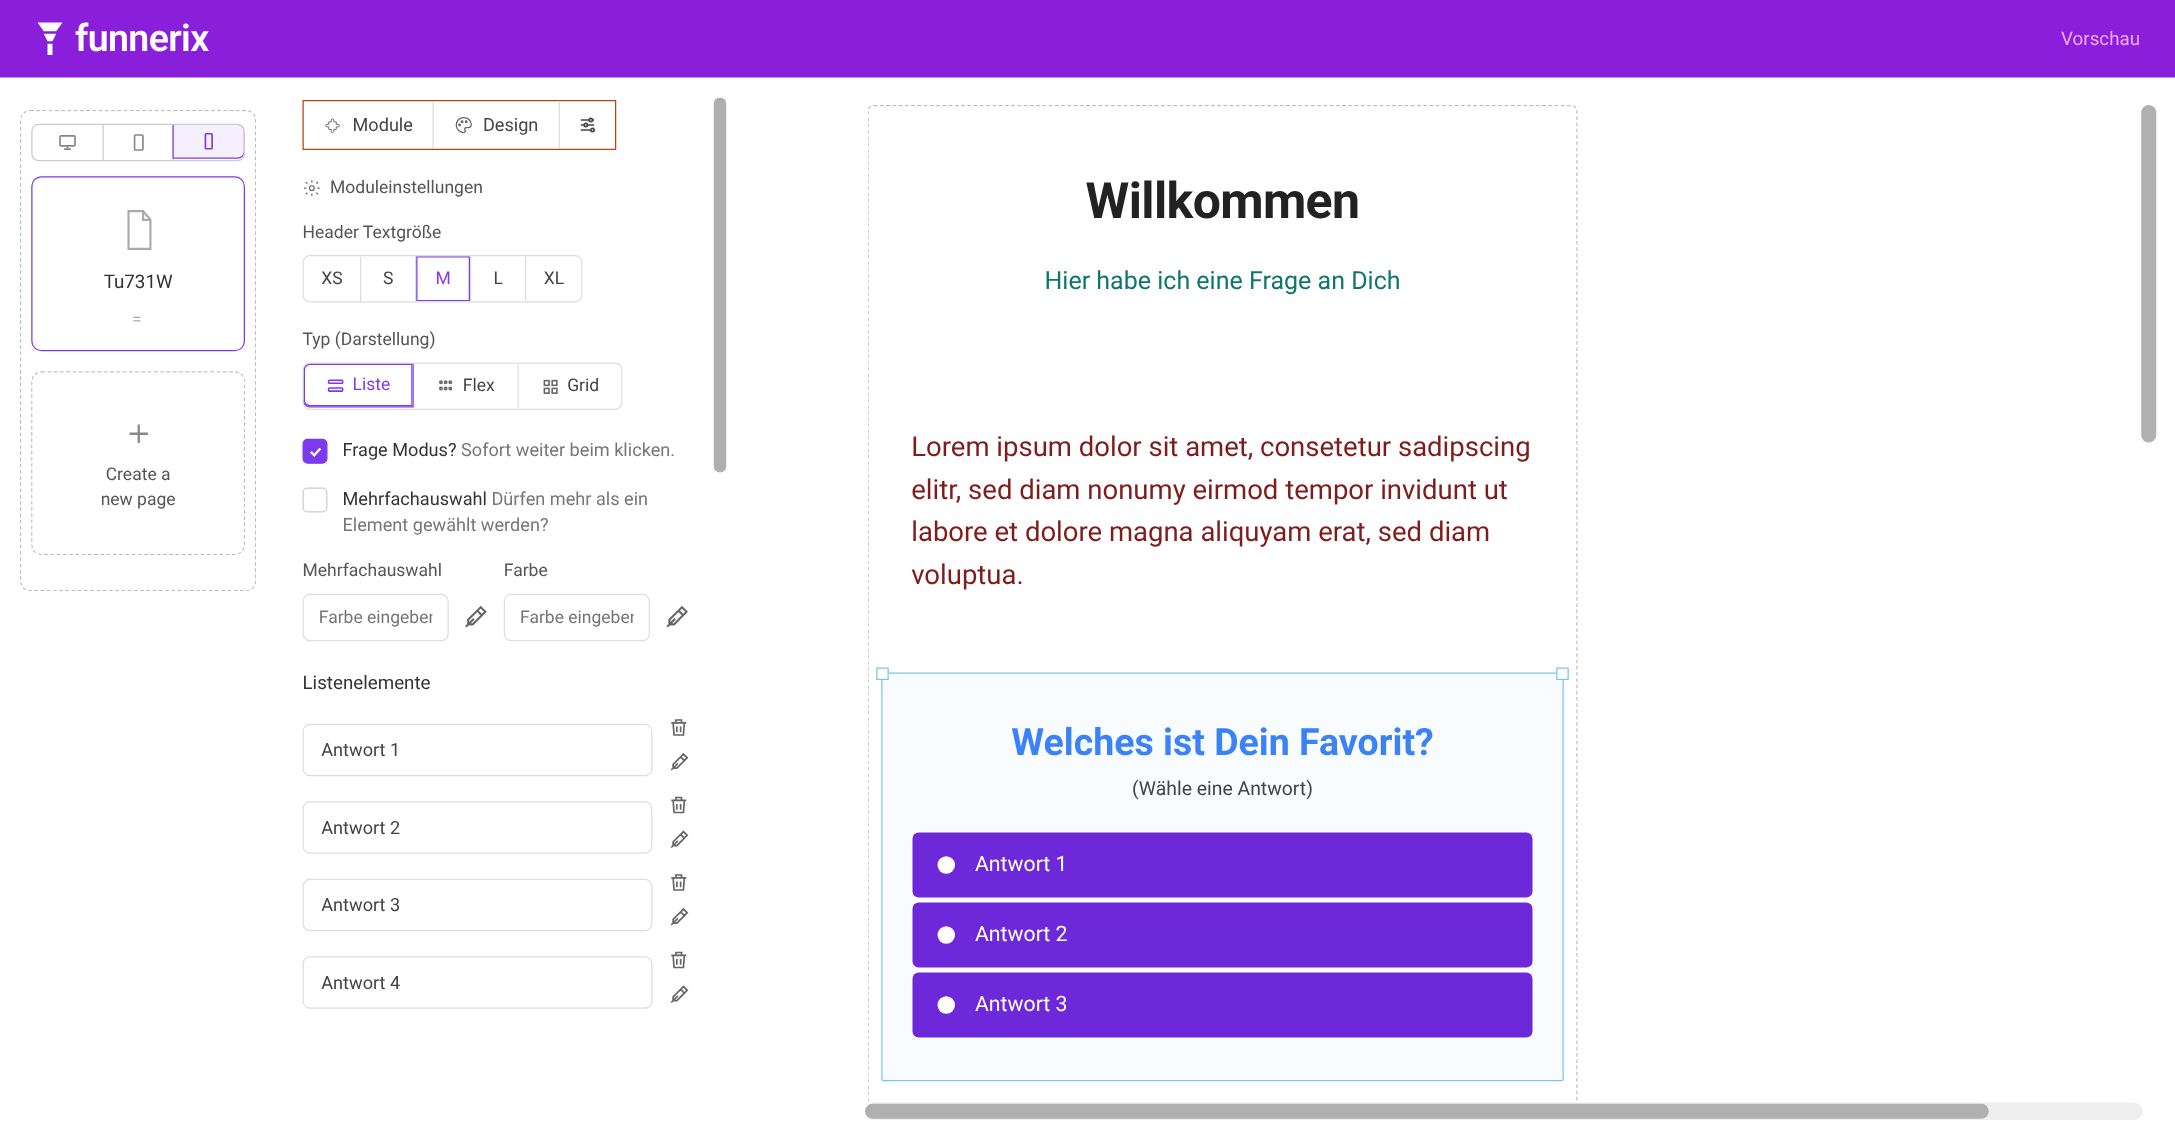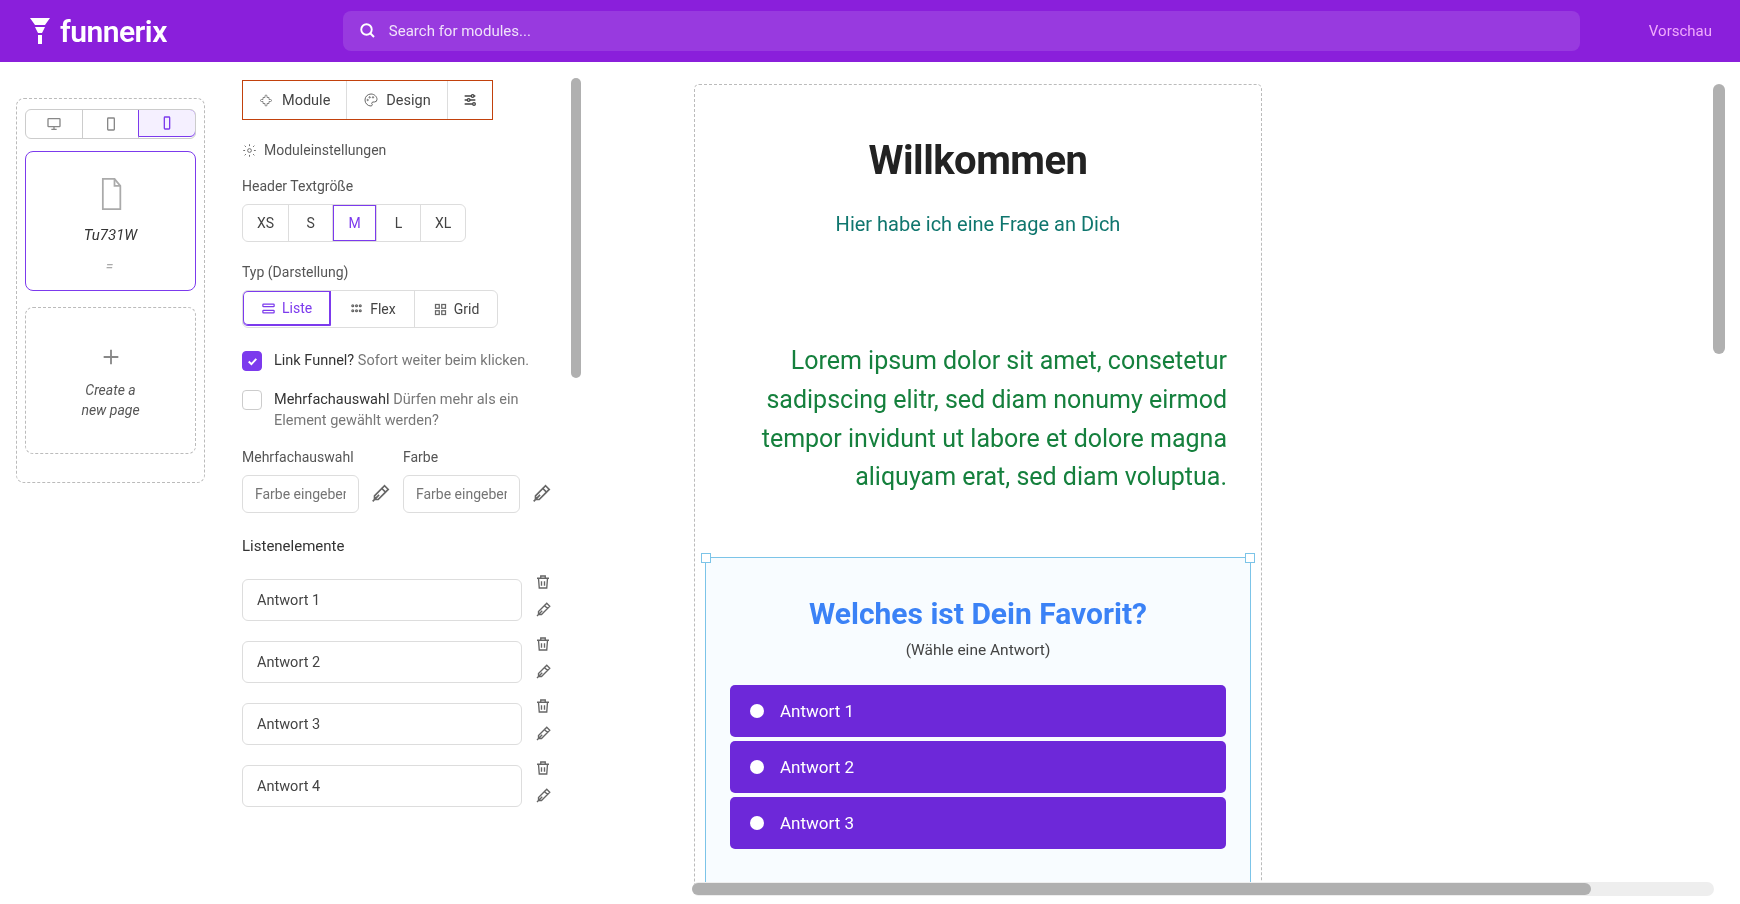--- a/index.html
+++ b/index.html
@@ -11,21 +11,21 @@
 .search-wrap { flex: 1; max-width: 1237px; margin-left: 160px; }
 .search-box { width: 100%; height: 40px; background: rgba(255,255,255,.12); border-radius: 8px; display: flex; align-items: center; padding: 0 16px; gap: 12px; }
 .search-box svg { width: 18px; height: 18px; }
 .search-input { background: transparent; border: none; color: #fff; font-size: 15px; flex: 1; outline: none; }
 .search-input::placeholder { color: rgba(255,255,255,.85); }
 .vorschau { color: #f0abfc; font-size: 15px; margin-left: auto; }
 
 .workspace { display: flex; height: calc(100vh - 62px); }
 
 
-.sidebar-left { width: 222px; padding: 36px 16px; border-right: 1px solid transparent; font-style: italic; }
+.sidebar-left { width: 222px; padding: 26px 16px; border-right: 1px solid transparent; }
 .sl-box { border: 1.5px dashed #bbb; border-radius: 8px; padding: 10px 8px 28px; }
 .device-tabs { display: flex; border: 1.5px solid #ccc; border-radius: 6px; overflow: hidden; margin-bottom: 12px; }
 .device-tab { flex: 1; height: 28px; display: flex; align-items: center; justify-content: center; border-right: 1.5px solid #ccc; }
 .device-tab:last-child { border-right: none; }
 .device-tab.active { border: 1.5px solid #7c3aed; background: #f5f0ff; margin: -1px; border-radius: 0 6px 6px 0; position: relative; z-index: 1; }
 .device-tab svg { width: 16px; height: 16px; stroke: #888; }
 .device-tab.active svg { stroke: #7c3aed; }
 .page-card { border: 1.5px solid #7c3aed; border-radius: 8px; padding: 24px 10px 16px; display: flex; flex-direction: column; align-items: center; gap: 14px; margin-bottom: 16px; }
 .page-card-icon { width: 28px; height: 36px; }
 .page-card-label { font-size: 15px; color: #333; }
@@ -80,21 +80,21 @@
 .list-actions svg { width: 18px; height: 18px; }
 
 
 .canvas-wrap { flex: 1; position: relative; padding: 22px 14px 14px 28px; overflow: hidden; }
 .canvas-frame { border: 1.5px dashed #bbb; border-radius: 5px; height: 100%; overflow-y: auto; position: relative; width: 568px; margin-left: 84px; }
 .canvas-content { padding: 12px 10px 0; }
 .c-header { text-align: center; padding: 40px 0 10px; }
 .c-eyebrow { color: #7c3aed; font-size: 17px; font-weight: 500; margin-bottom: 6px; }
 .c-title { font-size: 40px; font-weight: 700; color: #222; letter-spacing: -.5px; }
 .c-sub { color: #0f766e; font-size: 20px; margin-top: 28px; }
-.c-body { padding: 96px 24px 60px; text-align: right; font-size: 25px; line-height: 1.55; color: #15803d; }
+.c-body { padding: 96px 24px 60px; text-align: left; font-size: 22px; line-height: 1.55; color: #7f1d1d; }
 .c-question-block { border: 1.5px solid #7cc4e8; background: #f8fcff; border-radius: 2px; padding: 38px 24px 30px; position: relative; }
 .c-question-block::before, .c-question-block::after { content: ""; position: absolute; width: 8px; height: 8px; background: #fff; border: 1.5px solid #7cc4e8; }
 .c-question-block::before { top: -5px; left: -5px; }
 .c-question-block::after { top: -5px; right: -5px; }
 .c-q-title { text-align: center; font-size: 30px; font-weight: 700; color: #3b82f6; margin-bottom: 10px; }
 .c-q-sub { text-align: center; font-size: 15.5px; color: #444; margin-bottom: 26px; }
 .answer { background: #6d28d9; color: #fff; border-radius: 5px; padding: 16px 20px; display: flex; align-items: center; gap: 16px; margin-bottom: 4px; font-size: 17px; }
 .answer .dot { width: 14px; height: 14px; background: #fff; border-radius: 50%; }
 
 .canvas-scrollbar { position: absolute; right: 14px; top: 22px; bottom: 28px; width: 14px; }
@@ -108,29 +108,20 @@
 </head>
 <body>
 
 <div class="topbar">
   <div class="logo">
     <svg class="logo-icon" viewBox="0 0 24 30" fill="#fff">
         <path d="M2 2h20l-5 7H7zM7 11h10l-3 6h-4zM10 19h4v9h-4z"></path>
       </svg>
     <span>funnerix</span>
   </div>
-  <div class="search-wrap">
-    <div class="search-box">
-      <svg viewBox="0 0 24 24" fill="none" stroke="#fff" stroke-width="2.5">
-          <circle cx="10" cy="10" r="7"></circle>
-          <path d="m20 20-5-5"></path>
-        </svg>
-      <input class="search-input" placeholder="Search for modules..." style="">
-    </div>
-  </div>
   <a class="vorschau">Vorschau</a>
 </div>
 
 <div class="workspace">
 
   <div class="sidebar-left">
     <div class="sl-box">
       <div class="device-tabs">
         <div class="device-tab">
             <svg viewBox="0 0 24 24" fill="none" stroke-width="2">
@@ -243,21 +234,21 @@
         </div>
       </div>
 
       <div class="check-row">
         <div class="checkbox checked">
           <svg viewBox="0 0 24 24" fill="none" stroke="#fff" stroke-width="3.5">
               <path d="m5 12 5 5 9-10"></path>
             </svg>
         </div>
         <div class="check-text">
-          <span>Link Funnel?</span>
+          <span>Frage Modus?</span>
           <span class="sub">Sofort weiter beim klicken.</span>
         </div>
       </div>
 
       <div class="check-row">
         <div class="checkbox"></div>
         <div class="check-text">
           <span>Mehrfachauswahl</span>
           <span class="sub">Dürfen mehr als ein Element gewählt werden?</span>
         </div>

